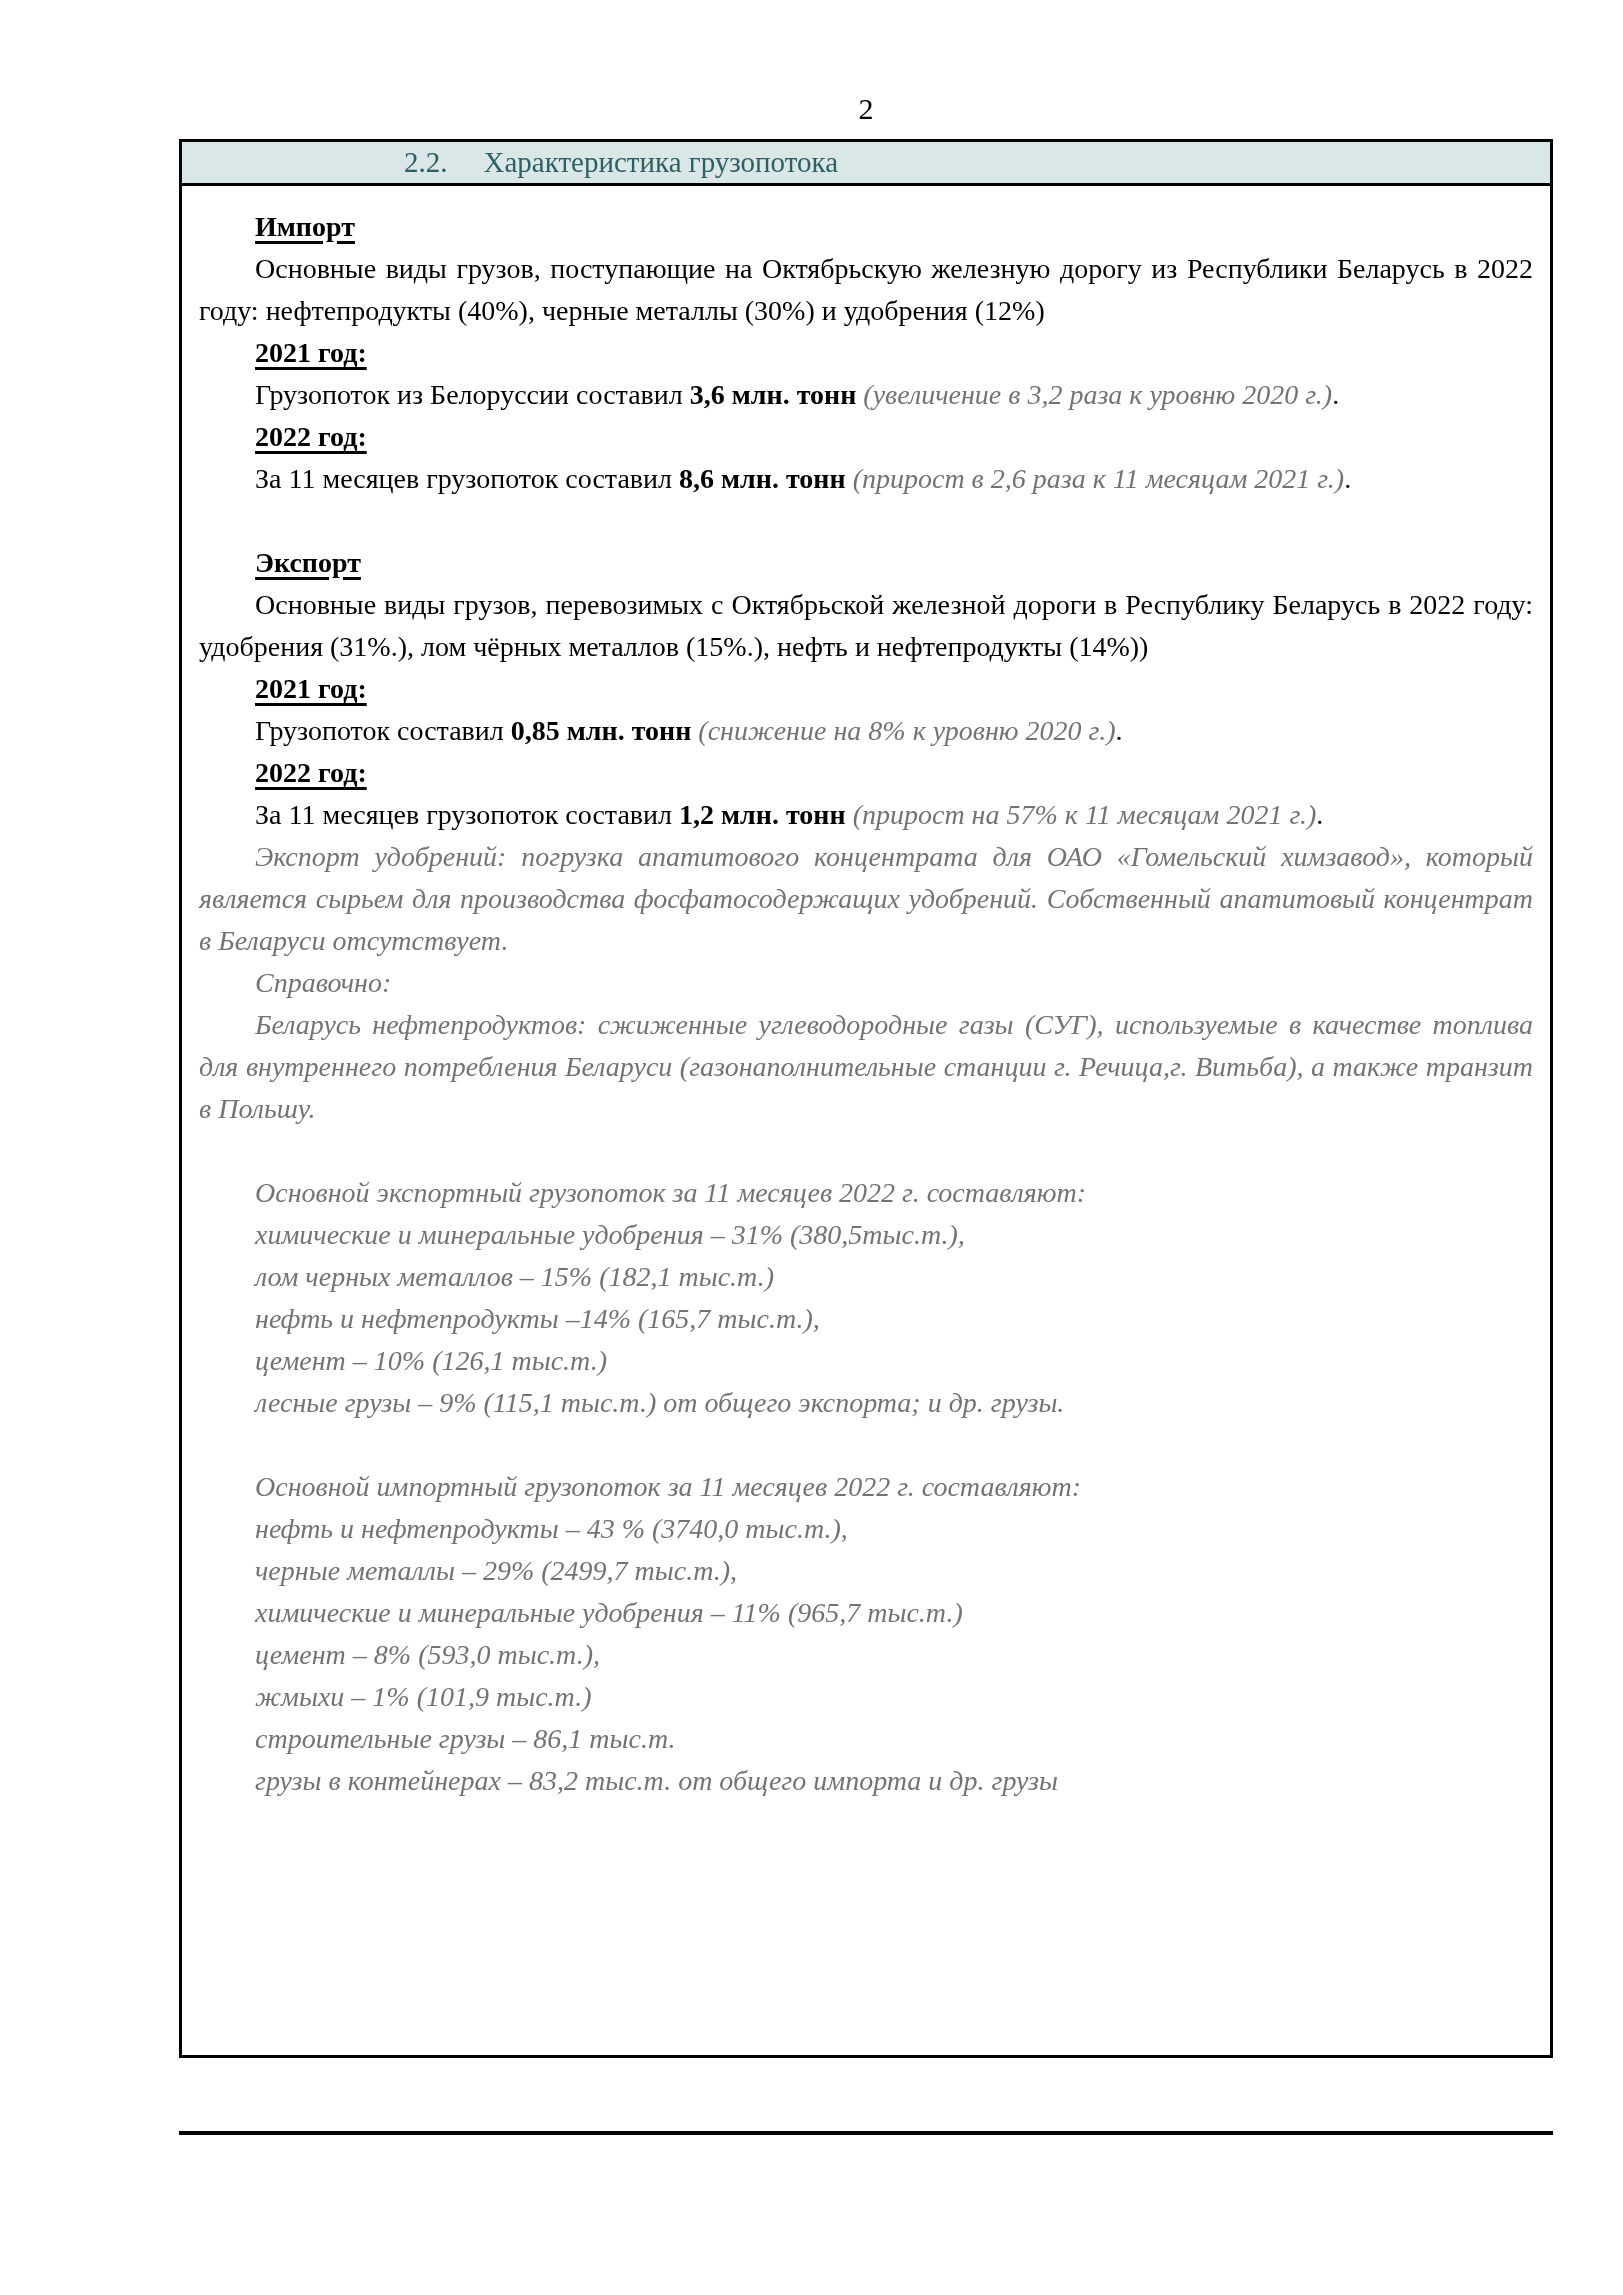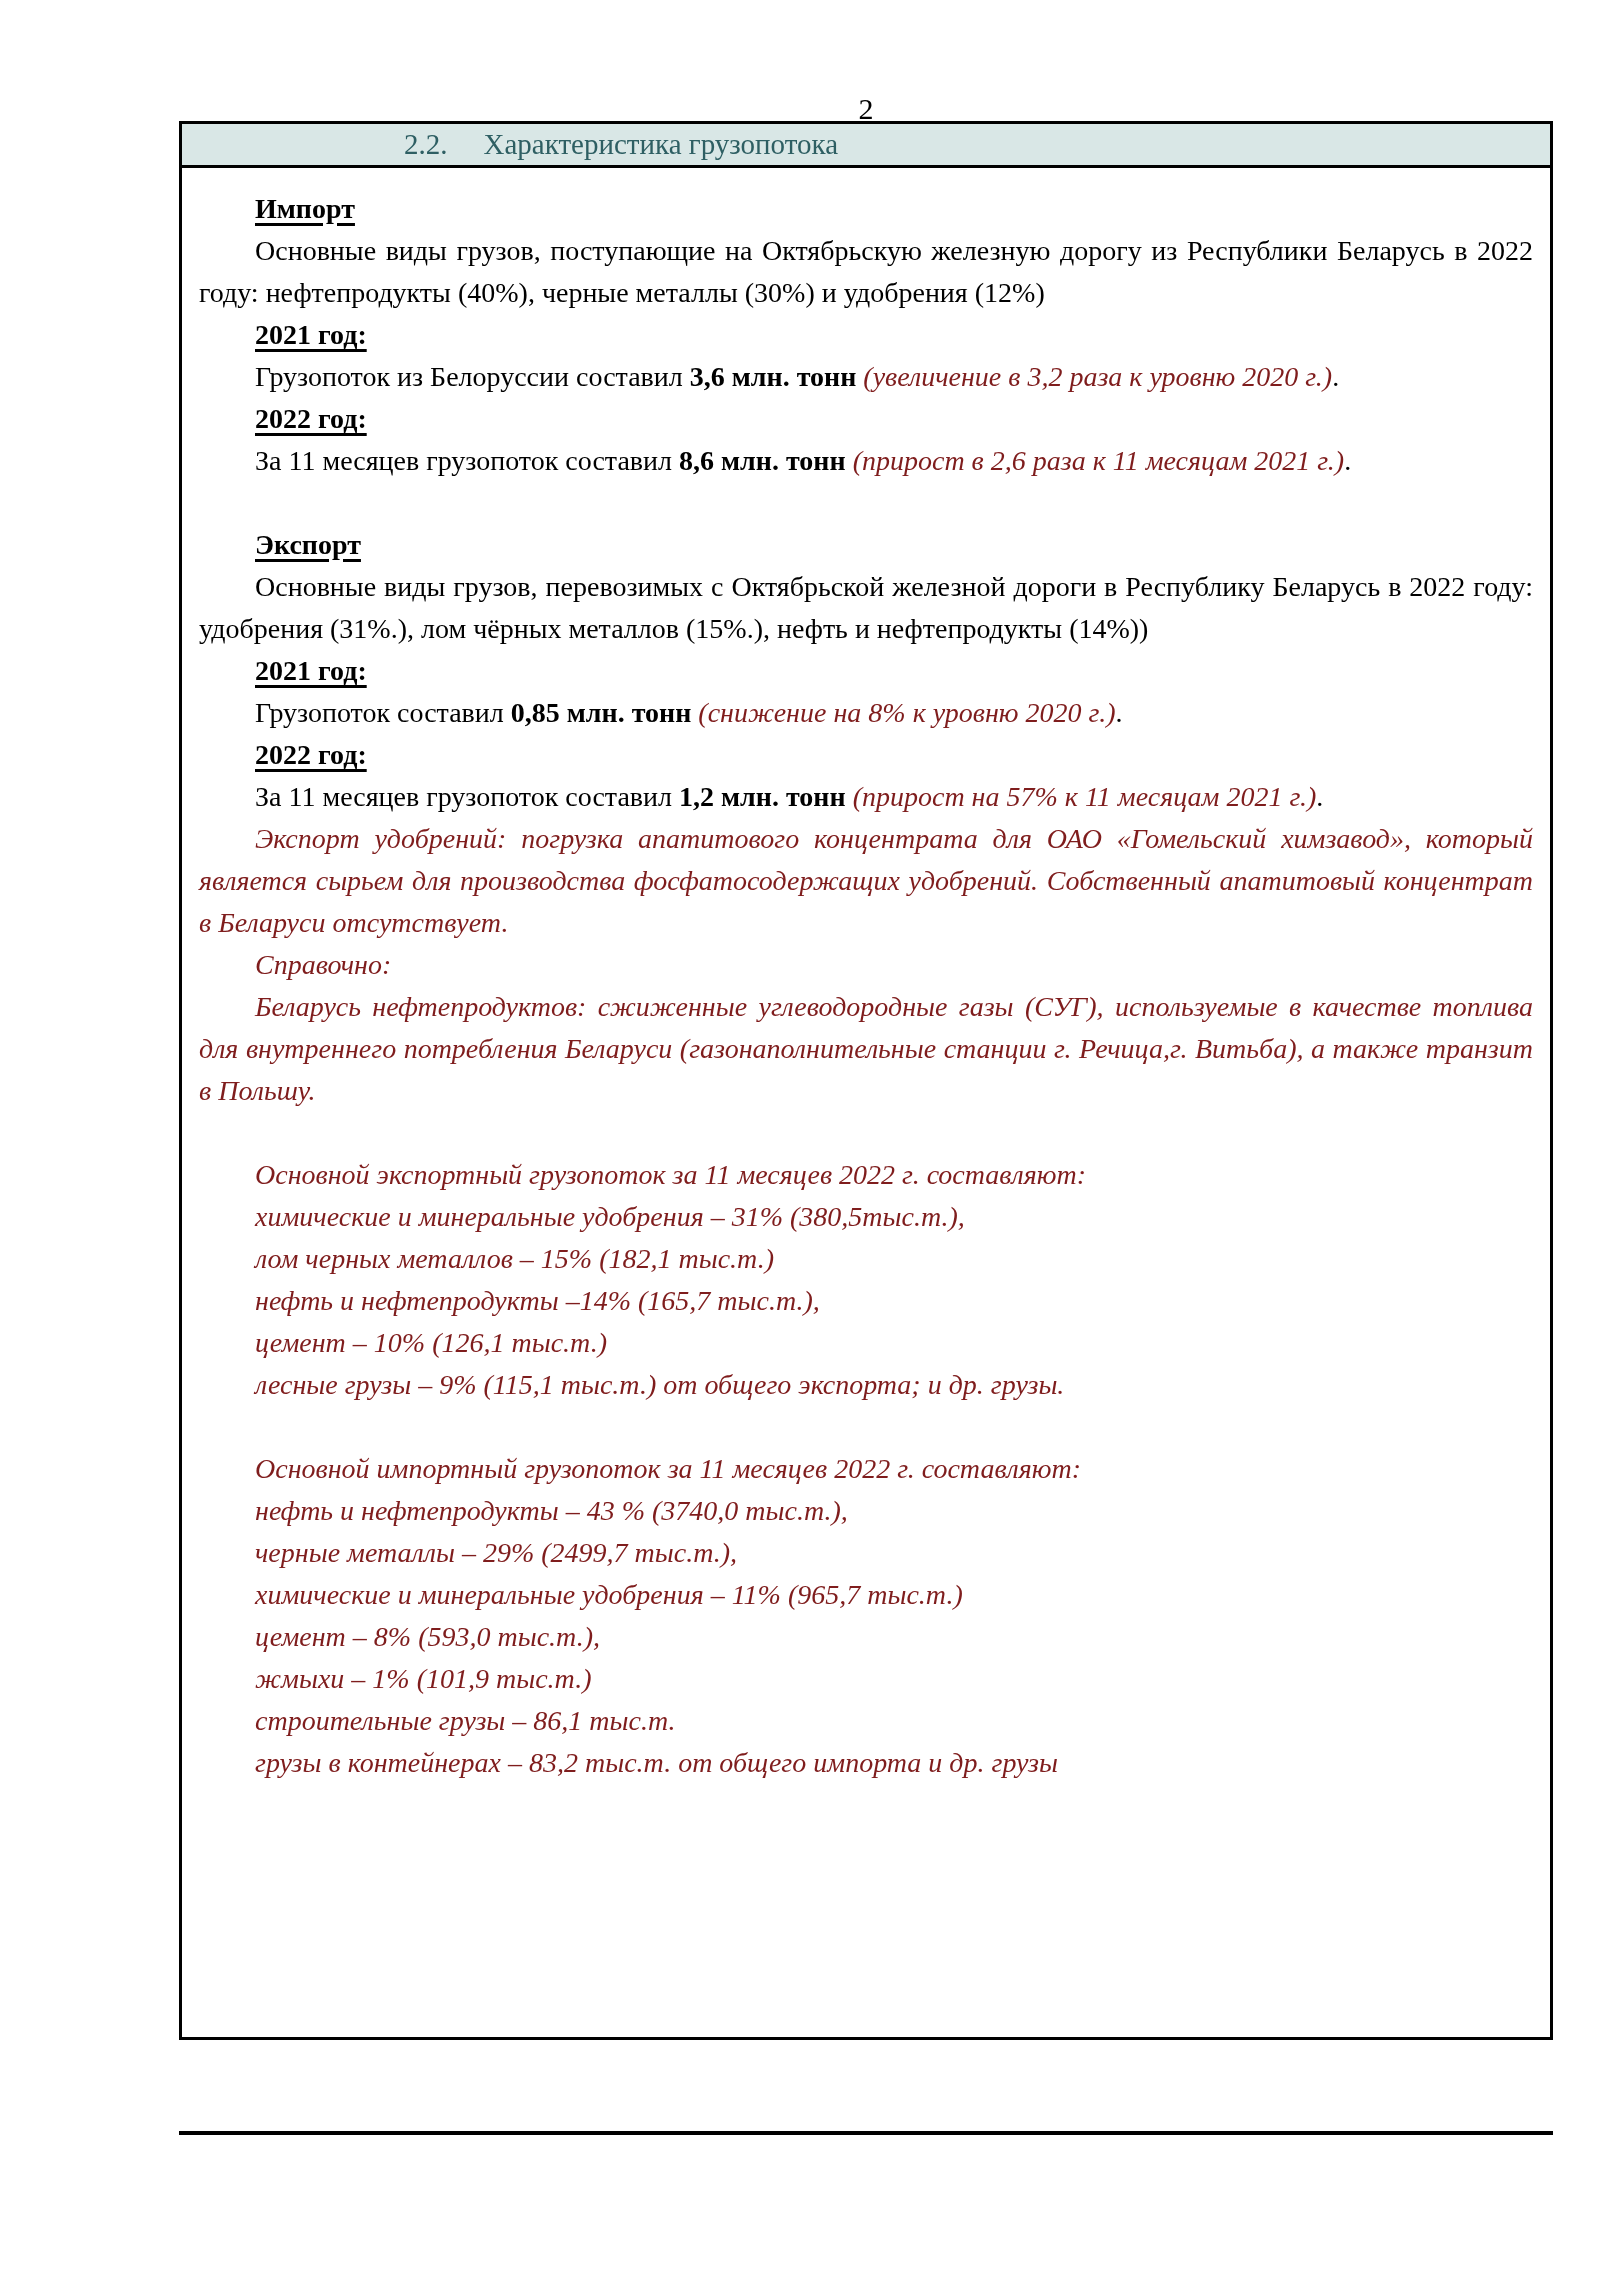--- a/index.html
+++ b/index.html
@@ -17,21 +17,21 @@
     top: 90px;
     left: 179px;
     width: 1374px;
     text-align: center;
     font-size: 30px;
     line-height: 37px;
   }
   .doc-table {
     position: absolute;
     left: 179px;
-    top: 121px;
+    top: 139px;
     width: 1374px;
     height: 1919px;
     border: 3.9px solid #000000;
     box-sizing: border-box;
     background: #ffffff;
   }
   .header-bar {
     background: #d9e7e6;
     border-bottom: 3.9px solid #000000;
     height: 41px;
@@ -51,21 +51,21 @@
     text-align: justify;
   }
   .cell p { margin: 0; text-indent: 56px; }
   .lbl {
     font-weight: bold;
     text-decoration: underline;
     text-decoration-thickness: 2.6px;
     text-underline-offset: 4.6px;
   }
   .b { font-weight: bold; }
-  .bi { color: #7f1d1d; font-style: italic; }
+  .bi { color: #737373; font-style: italic; }
   .left { text-align: left; }
   .spacer { height: 42px; }
   .footer-rule {
     position: absolute;
     left: 179px;
     top: 2131px;
     width: 1374px;
     height: 3.9px;
     background: #000000;
   }

